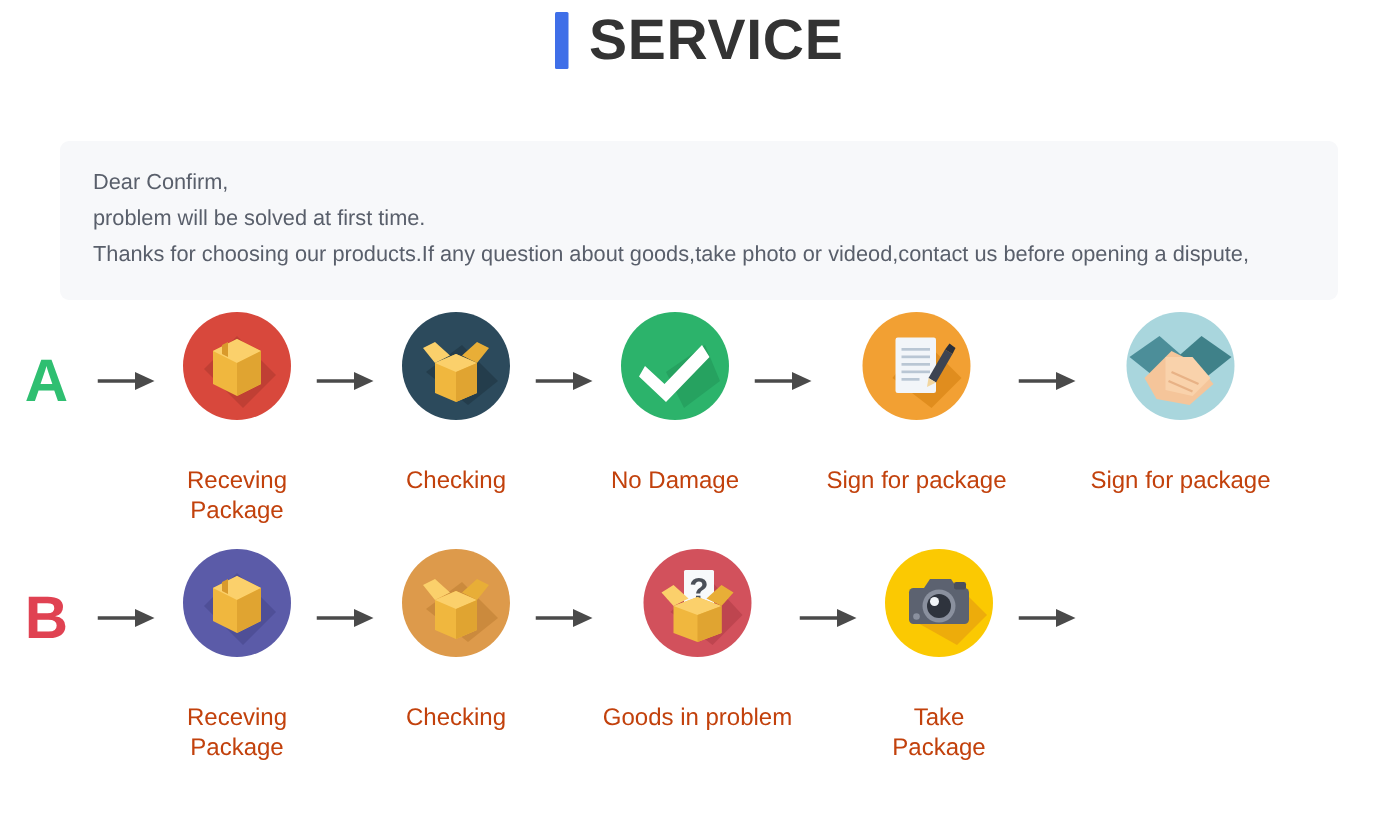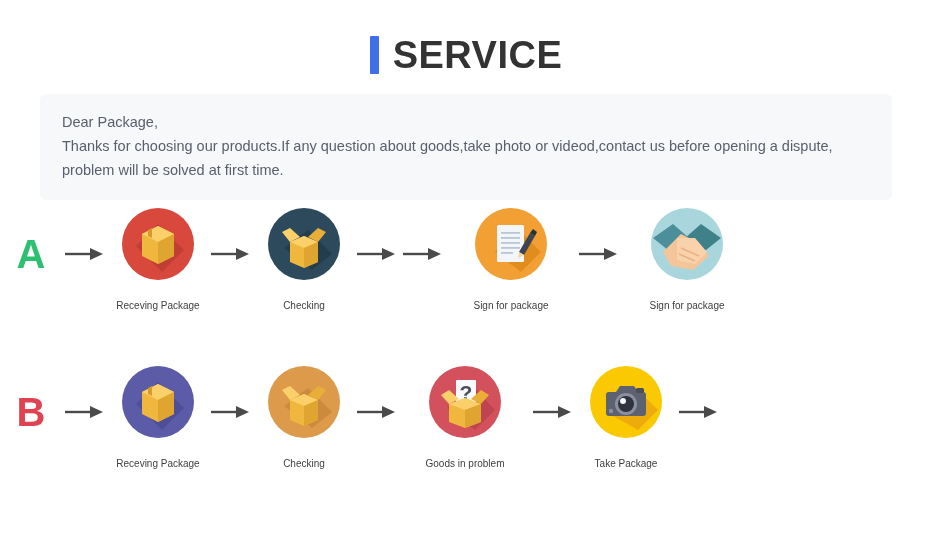--- a/index.html
+++ b/index.html
@@ -8,21 +8,21 @@
     background: #ffffff;
     font-family: "Liberation Sans", sans-serif;
     overflow: hidden;
   }
   .page { position: relative; width: 932px; height: 550px; background:#fff; }
 
   
   .title-wrap {
     display: flex; align-items: center; justify-content: center;
     gap: 14px;
-    padding-top: 36px;
+    padding-top: 8px;
   }
   .title-bar {
     width: 9px; height: 38px; background: #3f6fe8; border-radius: 1px;
     flex: 0 0 auto;
   }
   .title-text {
     font-size: 38px; font-weight: bold; color: #333333;
     letter-spacing: 0.5px; line-height: 1;
   }
 
@@ -63,22 +63,22 @@
   }
 
   .step { flex: 0 0 auto; width: 100px; text-align: center; }
   .step-wide { width: 130px; }
 
   .icon-circle {
     width: 72px; height: 72px; border-radius: 50%;
     margin: 0 auto; position: relative; overflow: hidden;
   }
   .step-label {
-    margin-top: 16px;
-    font-size: 10px; color: #404040; line-height: 20px;
+    margin-top: 31px;
+    font-size: 16px; color: #c2410c; line-height: 20px;
   }
 
   
   .c-red      { background: #d8483c; }
   .c-navy     { background: #2c4a5c; }
   .c-green    { background: #2cb36b; }
   .c-orange   { background: #f2a033; }
   .c-teal     { background: #a9d6dd; }
   .c-purple   { background: #5b5ba8; }
   .c-amber    { background: #dd9a4b; }
@@ -92,23 +92,23 @@
 <body>
 
 <div class="page">
 
   <div class="title-wrap">
     <div class="title-bar"></div>
     <div class="title-text">SERVICE</div>
   </div>
 
   <div class="info-box">
-    <div class="info-line">Dear Package,</div>
+    <div class="info-line">Dear Confirm,</div>
+    <div class="info-line">problem will be solved at first time.</div>
     <div class="info-line">Thanks for choosing our products.If any question about goods,take photo or videod,contact us before opening a dispute,</div>
-    <div class="info-line">problem will be solved at first time.</div>
   </div>
 
   <div class="row row-a">
     <div class="row-letter letter-a">A</div>
 
     <div class="arrow">
       <svg width="40" height="16" viewBox="0 0 40 16">
           <path d="M0 8 L26 8" stroke="#4a4a4a" stroke-width="2.4" fill="none"></path>
           <path d="M25 2 L38 8 L25 14 Z" fill="#4a4a4a"></path>
         </svg>
@@ -148,20 +148,29 @@
       <div class="step-label">Checking</div>
     </div>
 
     <div class="arrow">
       <svg width="40" height="16" viewBox="0 0 40 16">
           <path d="M0 8 L26 8" stroke="#4a4a4a" stroke-width="2.4" fill="none"></path>
           <path d="M25 2 L38 8 L25 14 Z" fill="#4a4a4a"></path>
         </svg>
     </div>
 
+    <div class="step">
+      <div class="icon-circle c-green">
+        <svg class="icon-svg" viewBox="0 0 72 72">
+          <path d="M30 40 L56 22 L66 46 L42 64 Z" fill="#26a260"></path>
+          <path d="M16 36 L29 48 L54 22 L59 30 L30 60 L12 43 Z" fill="#ffffff"></path>
+        </svg>
+      </div>
+      <div class="step-label">No Damage</div>
+    </div>
 
     <div class="arrow">
       <svg width="40" height="16" viewBox="0 0 40 16">
           <path d="M0 8 L26 8" stroke="#4a4a4a" stroke-width="2.4" fill="none"></path>
           <path d="M25 2 L38 8 L25 14 Z" fill="#4a4a4a"></path>
         </svg>
     </div>
 
     <div class="step step-wide">
       <div class="icon-circle c-orange">

